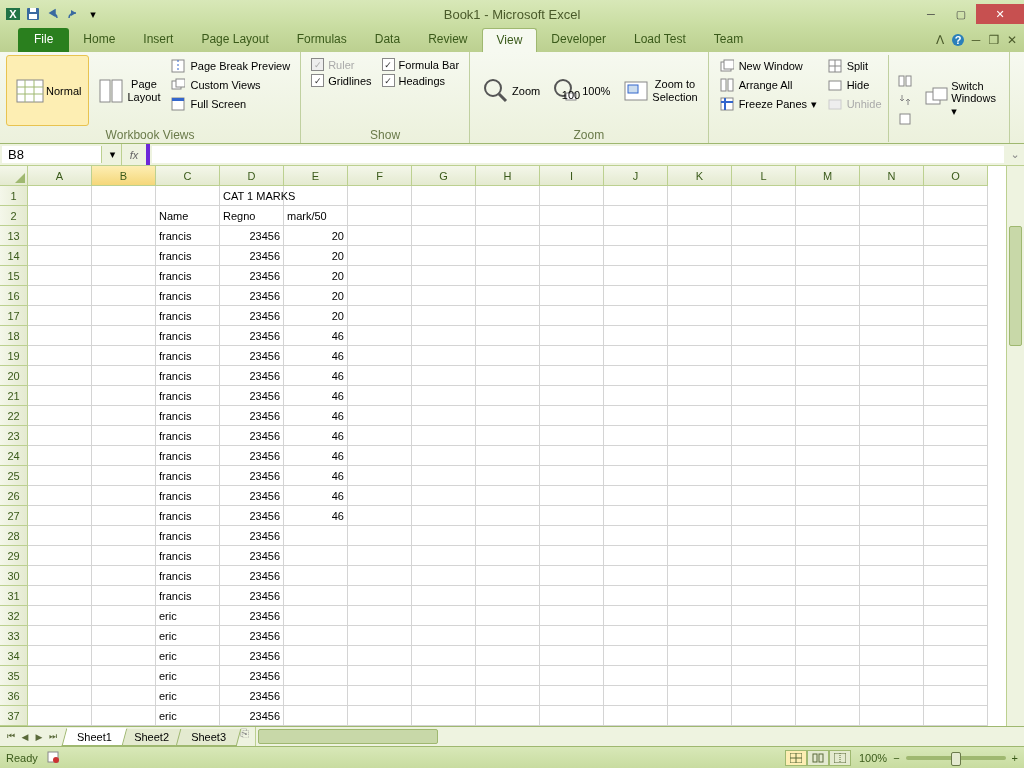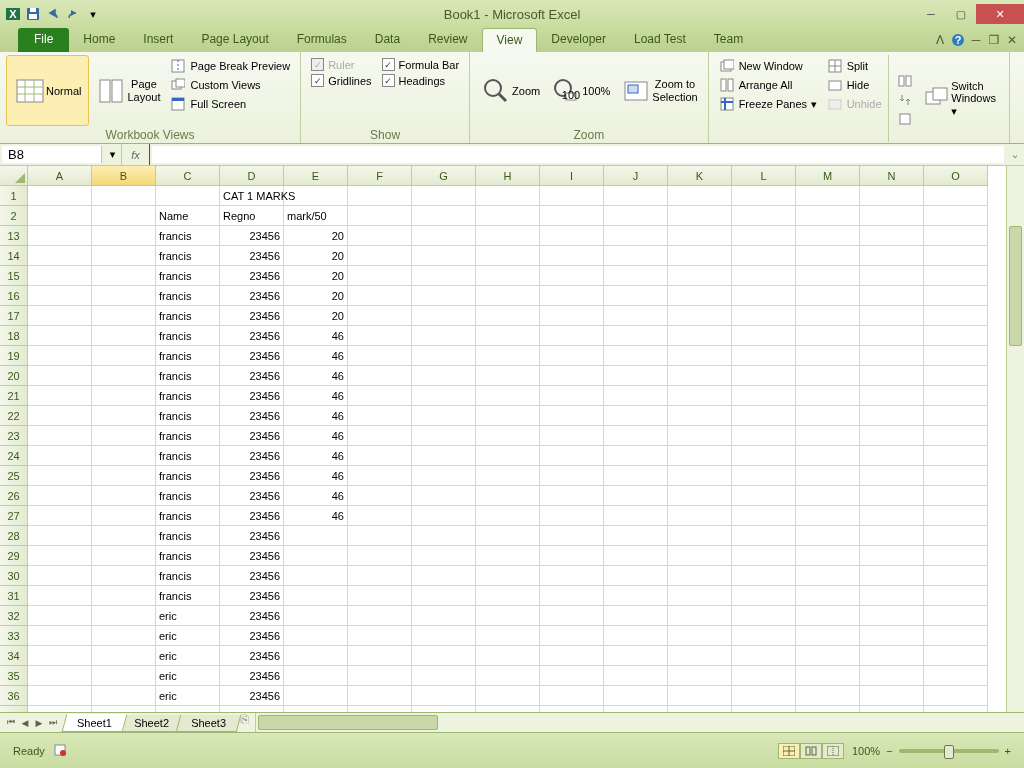--- a/index.html
+++ b/index.html
@@ -30,21 +30,21 @@
 .smallist{display:flex;flex-direction:column;gap:1px;justify-content:flex-start;padding-top:2px}
 .smallitem{display:flex;align-items:center;gap:4px;padding:1px 4px;cursor:pointer;white-space:nowrap}
 .smico{width:16px;height:16px;display:inline-flex;align-items:center;justify-content:center}
 .chk{width:13px;height:13px;border:1px solid #888;background:#fff;display:inline-flex;align-items:center;justify-content:center;font-size:9px;color:#333}
 .chk.disabled{background:#eee;color:#aaa}
 
 .fbar{height:22px;border-bottom:1px solid #bcd090;display:flex;align-items:stretch;background:#eef3e0}
 .namebox{width:100px;border-right:1px solid #bcd090;display:flex;align-items:center;padding:0 6px;background:#fff;margin:2px}
 .namebox input{border:none;width:100%;outline:none;font-size:13px}
 .namedd{width:18px;display:flex;align-items:center;justify-content:center;border-right:1px solid #bcd090;background:#eef3e0}
-.fxbtn{width:28px;display:flex;align-items:center;justify-content:center;font-style:italic;color:#666;border-right:1px solid #6d28d9}
+.fxbtn{width:28px;display:flex;align-items:center;justify-content:center;font-style:italic;color:#666;border-right:4px solid #6d28d9}
 .finput{flex:1;background:#fff;margin:2px;padding:0 4px;display:flex;align-items:center}
 .finput input{border:none;width:100%;outline:none}
 .fexpand{width:18px;display:flex;align-items:center;justify-content:center;color:#888}
 
 .gridwrap{flex:1;display:flex;overflow:hidden;position:relative}
 .grid{flex:1;overflow:hidden;position:relative}
 .colheads{display:flex;height:20px;position:sticky;top:0}
 .corner{width:28px;height:20px;background:linear-gradient(#f4f7ea,#e4ead0);border-right:1px solid #bcd090;border-bottom:1px solid #bcd090;position:relative}
 .corner::after{content:"";position:absolute;right:2px;bottom:2px;border:5px solid transparent;border-right-color:#9fb870;border-bottom-color:#9fb870}
 .colh{width:64px;height:20px;background:linear-gradient(#f4f7ea,#e4ead0);border-right:1px solid #bcd090;border-bottom:1px solid #bcd090;text-align:center;line-height:20px;color:#3a5a1a}
@@ -61,21 +61,21 @@
 .tabnav{display:flex;align-items:center;gap:0;padding:0 4px}
 .tabnav span{width:14px;text-align:center;color:#5a6a3a;cursor:pointer;font-size:9px}
 .sheettabs{display:flex;align-items:flex-end;position:relative}
 .stab{padding:2px 12px;background:#e4ead0;border:1px solid #9fb870;border-top:none;font-size:11px;cursor:pointer;position:relative;transform:skewX(-15deg);margin-right:-4px}
 .stab span{display:inline-block;transform:skewX(15deg)}
 .stab.active{background:#fff;z-index:2;border-top:1px solid #fff;margin-top:-1px}
 .newstab{width:20px;text-align:center;color:#888;cursor:pointer}
 .hscroll{flex:1;display:flex;align-items:center;background:#eef3e0;border-left:1px solid #bcd090;position:relative}
 .hthumb{position:absolute;left:2px;width:180px;top:2px;bottom:2px;background:#c8d8a8;border:1px solid #9fb870;border-radius:2px}
 
-.status{height:36px;background:linear-gradient(#d8e8b8,#c8dca0);border-top:1px solid #9fb870;display:flex;align-items:center;padding:0 13px;color:#3a5a1a}
+.status{height:22px;background:linear-gradient(#d8e8b8,#c8dca0);border-top:1px solid #9fb870;display:flex;align-items:center;padding:0 6px;color:#3a5a1a}
 .status .spacer{flex:1}
 .viewbtns{display:flex;gap:0;margin-right:8px}
 .vbtn{width:22px;height:16px;border:1px solid #9fb870;background:#e4ead0;display:flex;align-items:center;justify-content:center}
 .vbtn.active{background:#fdeeb3}
 .zoom{display:flex;align-items:center;gap:6px}
 .zslider{width:100px;height:4px;background:#9fb870;position:relative;border-radius:2px}
 .zslider::after{content:"";position:absolute;left:50%;top:-4px;width:8px;height:12px;background:#e4ead0;border:1px solid #6a7a4a;transform:translateX(-50%);border-radius:2px}
 </style>
 </head>
 <body>

